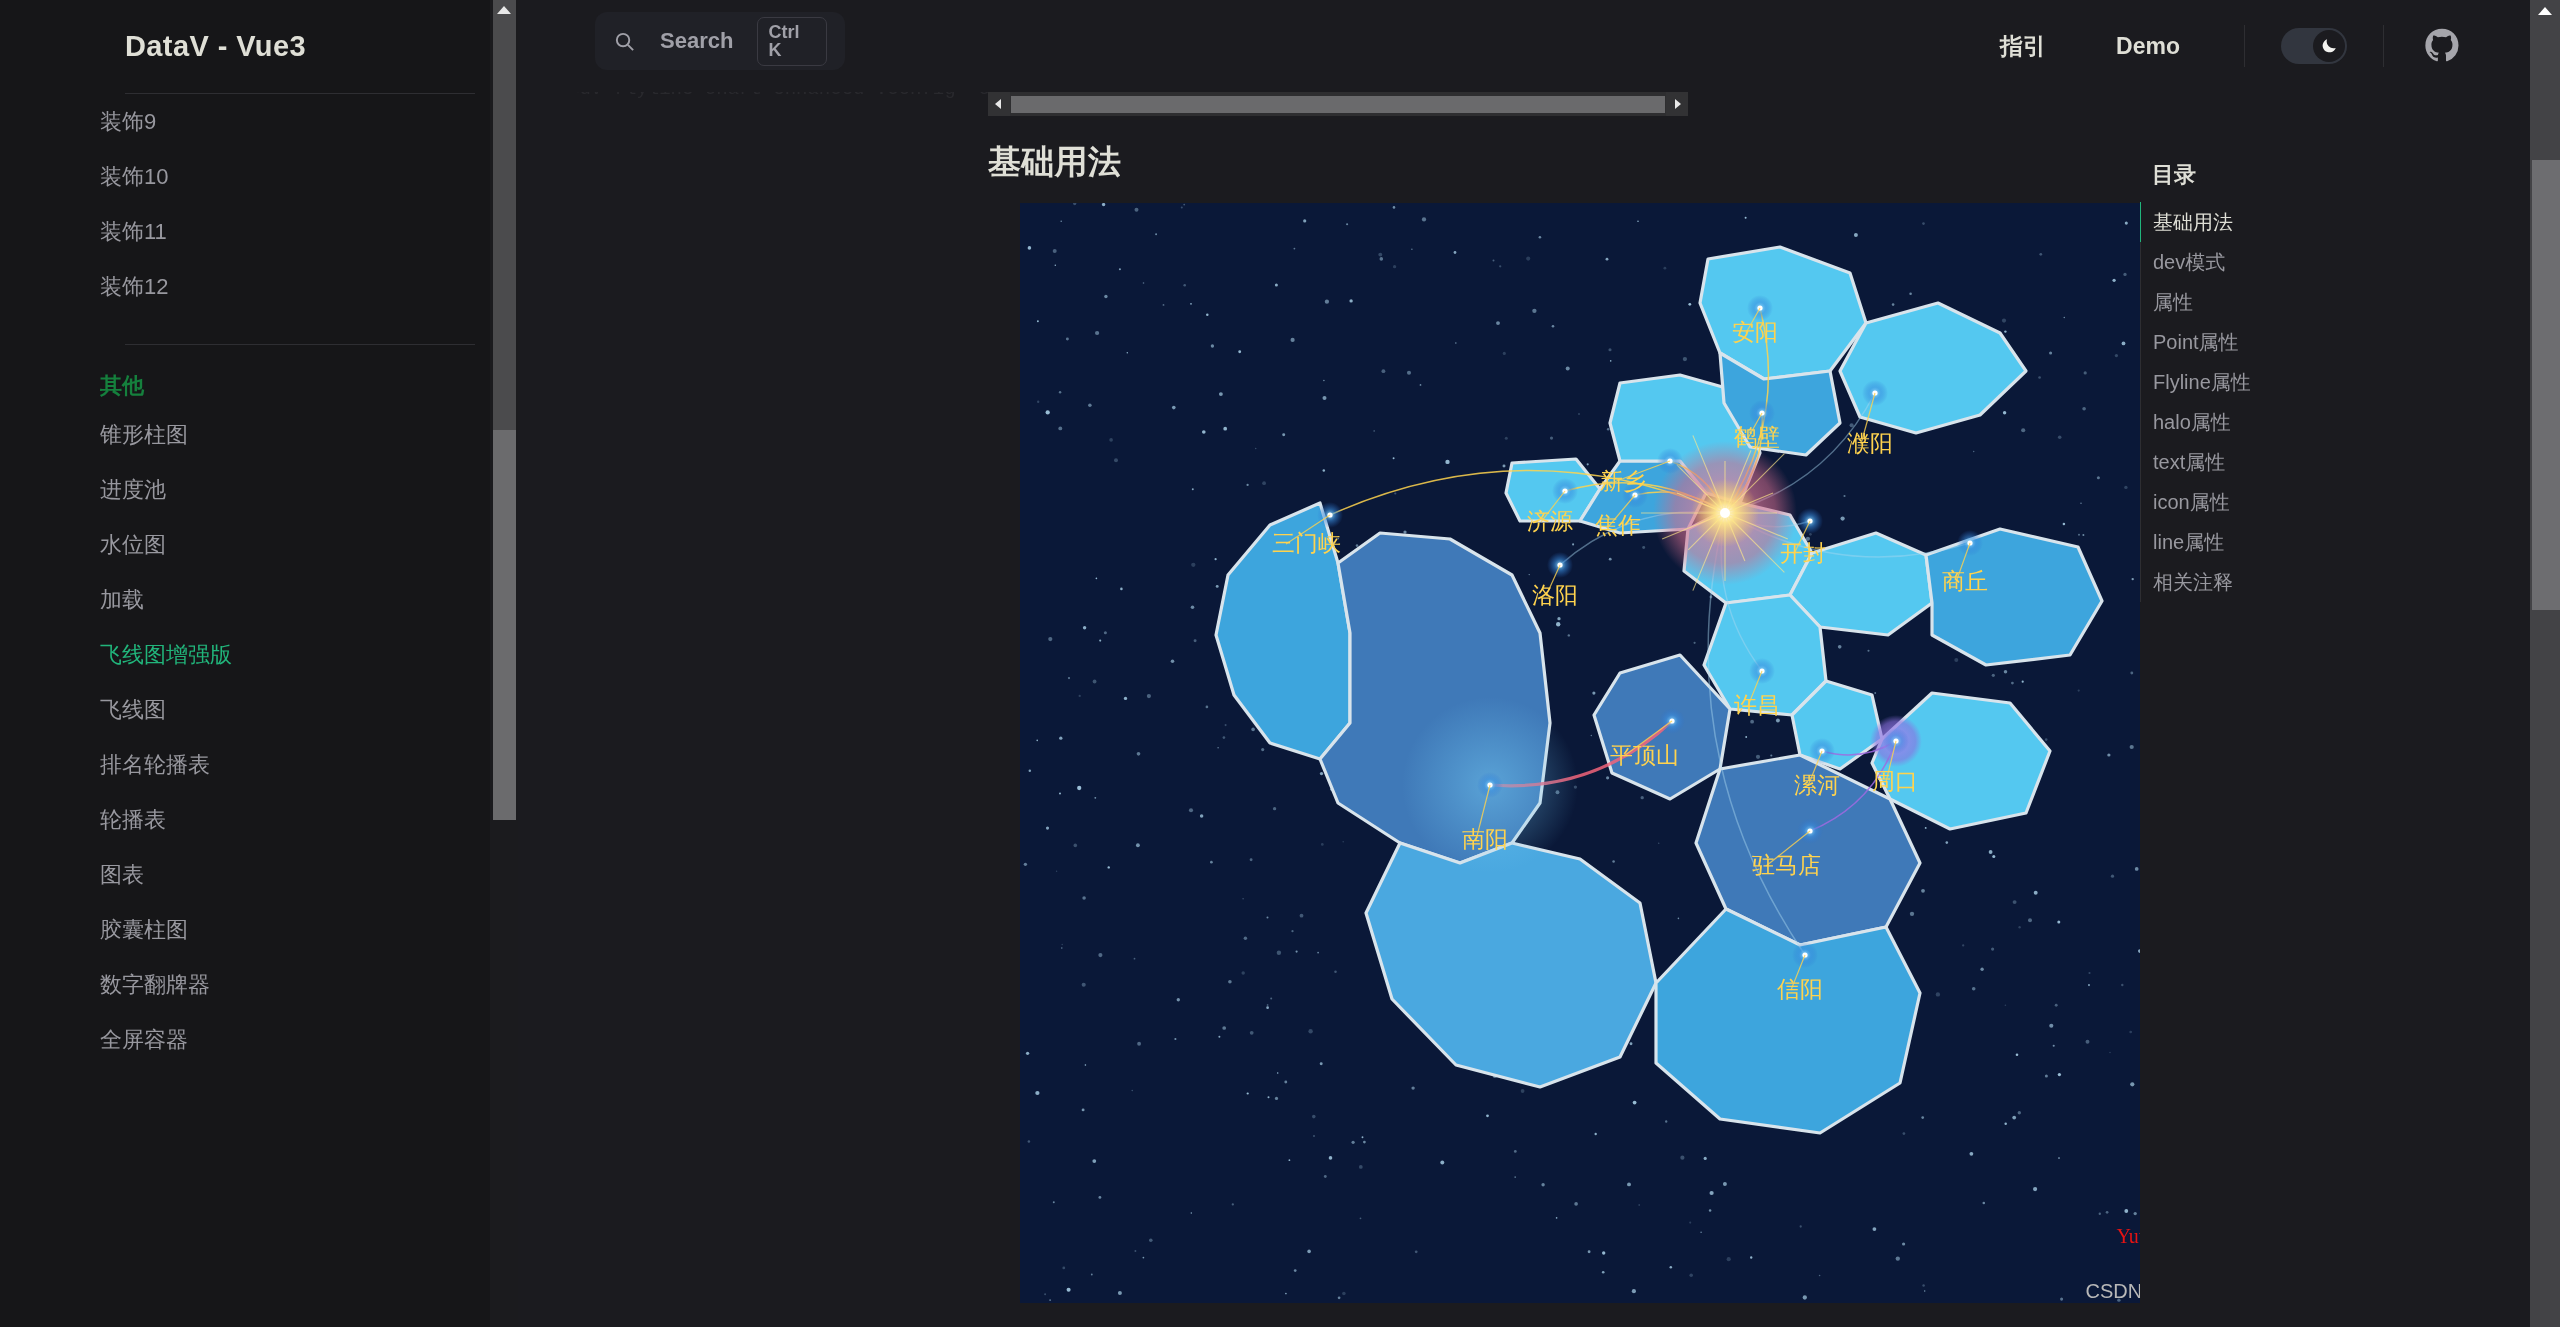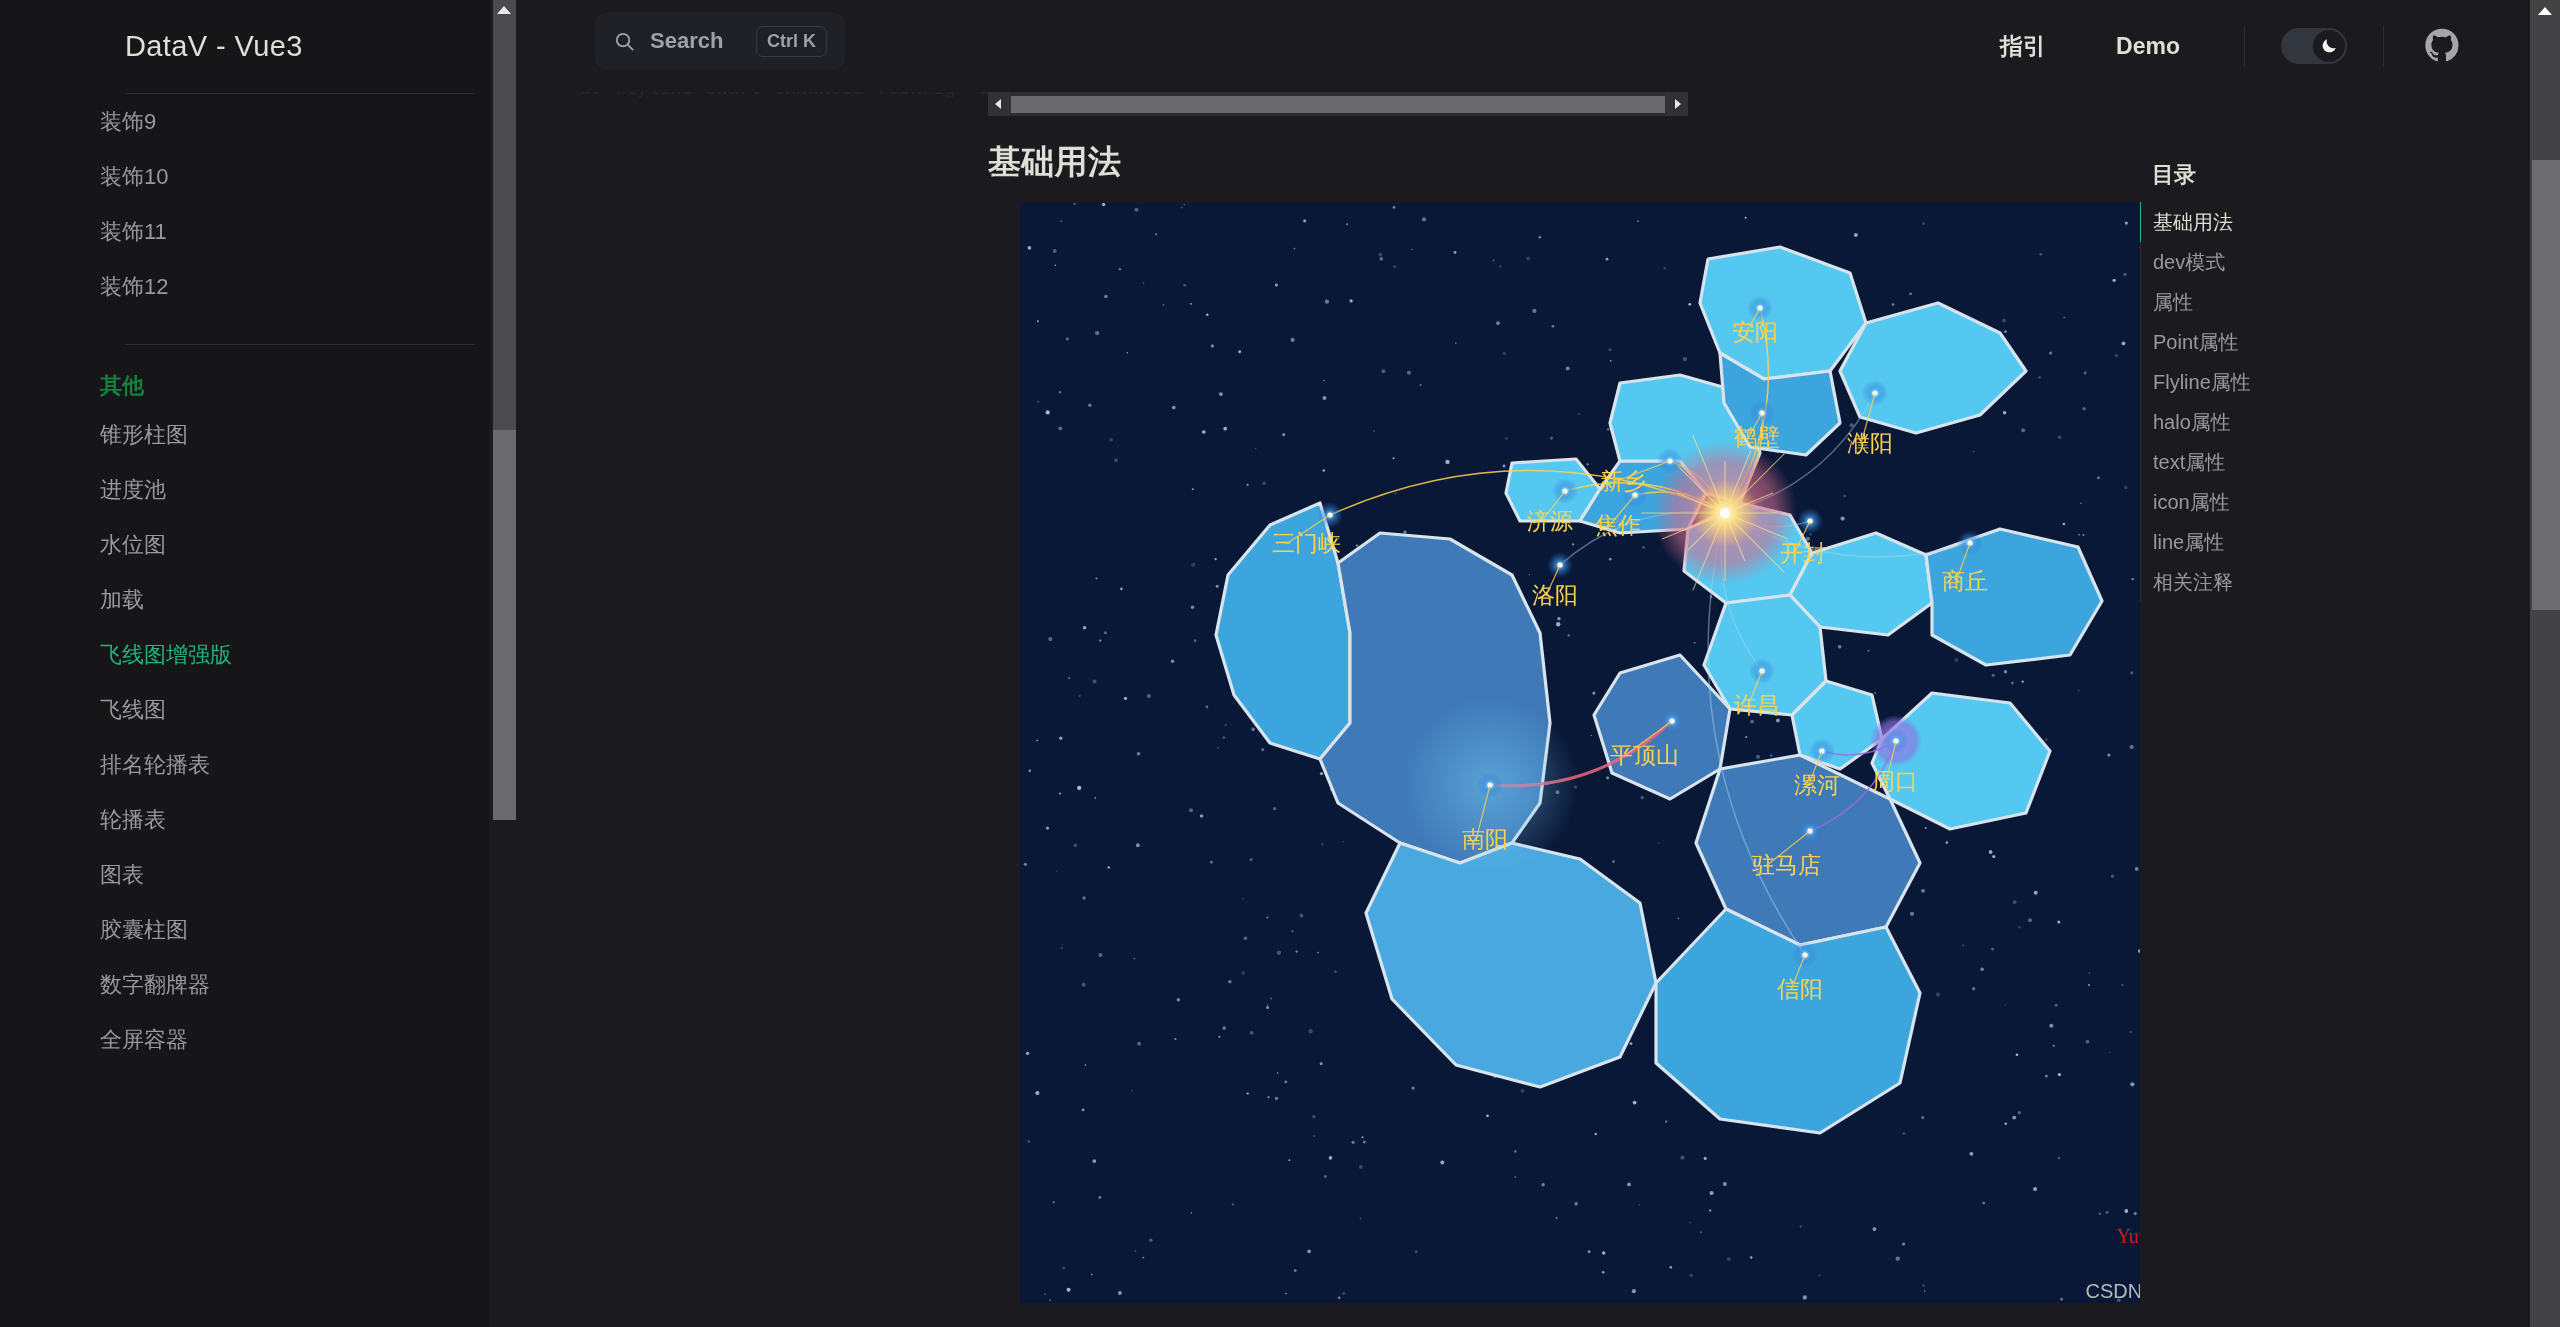--- a/index.html
+++ b/index.html
@@ -14,21 +14,21 @@
 
   
   .sidebar {
     position: absolute; left: 0; top: 0;
     width: 490px; height: 1327px;
     background: #161618;
     overflow: hidden;
   }
   .sidebar-inner { position: absolute; left: 0; top: 0; width: 490px; padding: 0 0 0 0; }
   .brand {
-    color: #dfdfd6; font-size: 29px; font-weight: normal;
+    color: #dfdfd6; font-size: 29px; font-weight: bold;
     letter-spacing: 0.4px;
     padding: 30px 0 0 125px;
   }
   .nav-group { padding: 0 0 0 100px; }
   .divider { height: 1px; background: #2e2e32; margin: 30px 0 0 125px; width: 350px; }
   .nav-item {
     display: block;
     color: #98989f; font-size: 22px; line-height: 1;
     padding: 17px 0 16px 0;
     cursor: pointer; text-decoration: none;
@@ -65,21 +65,21 @@
 
   
   .header {
     position: absolute; left: 520px; top: 0; right: 30px; height: 92px;
     background: #1b1b1f; z-index: 20;
   }
   .searchbox {
     position: absolute; left: 75px; top: 12px;
     width: 250px; height: 58px;
     background: #202127; border-radius: 12px;
-    display: flex; align-items: center; gap: 14px; padding: 0 18px;
+    display: flex; align-items: center; gap: 24px; padding: 0 18px;
     cursor: pointer;
   }
   .search-icon { width: 23px; height: 23px; flex: 0 0 auto; }
   .search-label { color: #a0a0a8; font-size: 22px; font-weight: bold; }
   .kbd {
     margin-left: auto;
     border: 1px solid #3a3a42; border-radius: 7px;
     color: #a0a0a8; font-size: 18px; font-weight: bold;
     padding: 5px 10px 6px; line-height: 1;
   }

